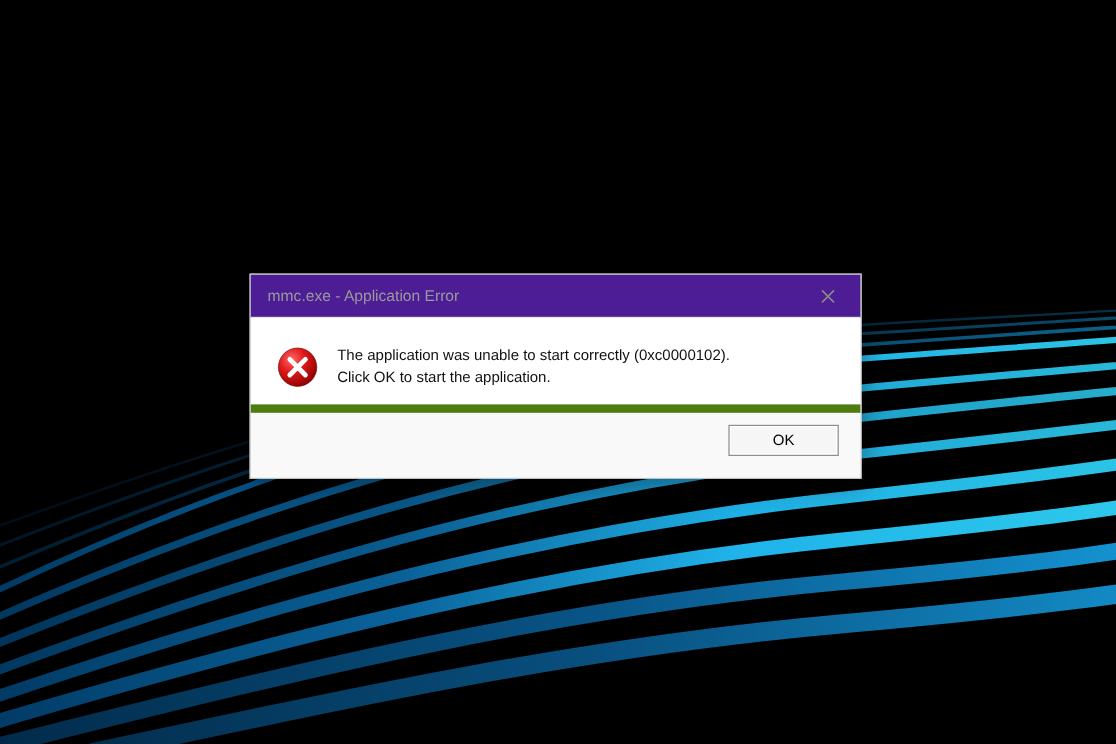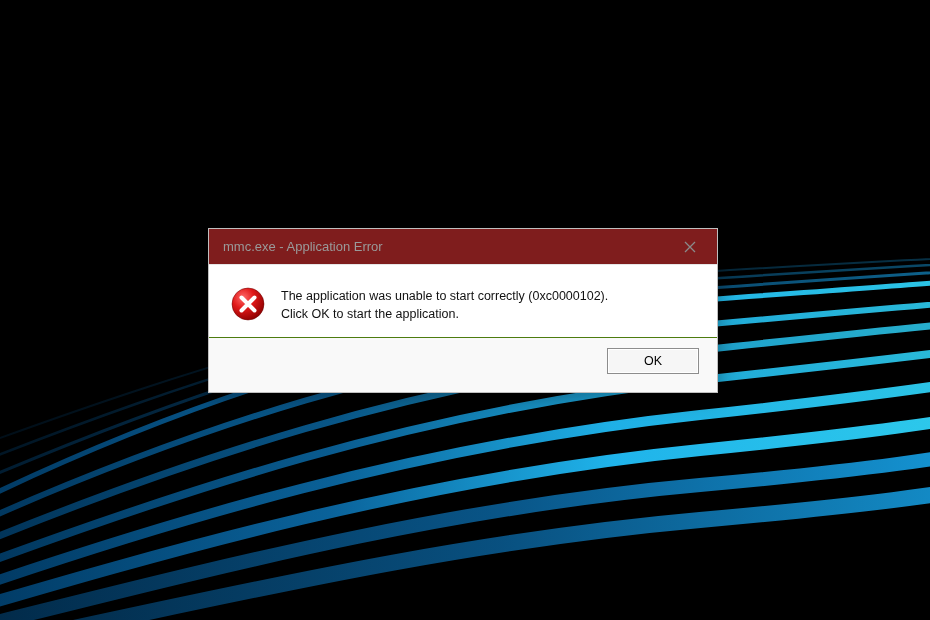--- a/index.html
+++ b/index.html
@@ -30,21 +30,21 @@
       border: 1px solid #bfbfbf;
       box-shadow: 0 4px 20px rgba(0,0,0,0.35);
     }
     
     .titlebar {
       height: 36px;
       display: flex;
       align-items: center;
       justify-content: space-between;
       padding: 0 6px 0 14px;
-      background: #7f1d1d;
+      background: #4c1d95;
       border-bottom: 1px solid #e6e6e6;
     }
     .titlebar-title {
       font-size: 13px;
       color: #9a9a9a;
       font-weight: 400;
     }
     .titlebar-close {
       width: 42px;
       height: 28px;
@@ -53,39 +53,39 @@
       justify-content: center;
       color: #8a8a8a;
       cursor: default;
     }
     .titlebar-close svg { width: 12px; height: 12px; }
     
     .body {
       display: flex;
       padding: 22px 22px 14px 22px;
       gap: 16px;
-      align-items: flex-start;
+      align-items: flex-end;
       background: #fff;
     }
     
     .error-icon { flex: 0 0 34px; }
     .error-icon svg { width: 34px; height: 34px; display:block; }
     
     .message {
       font-size: 12.5px;
       line-height: 1.45;
       color: #111;
     }
     
     .button-row {
       display: flex;
       justify-content: flex-end;
       padding: 10px 18px 18px 18px;
       background: #f9f9f9;
-      border-top: 1px solid #4d7c0f;
+      border-top: 7px solid #4d7c0f;
     }
     .btn-ok {
       min-width: 92px;
       height: 26px;
       font-size: 12.5px;
       background: #f6f6f6;
       border: 1px solid #8d8d8d;
       box-shadow: inset 0 0 0 1px #fff;
       cursor: pointer;
       font-family: inherit;

